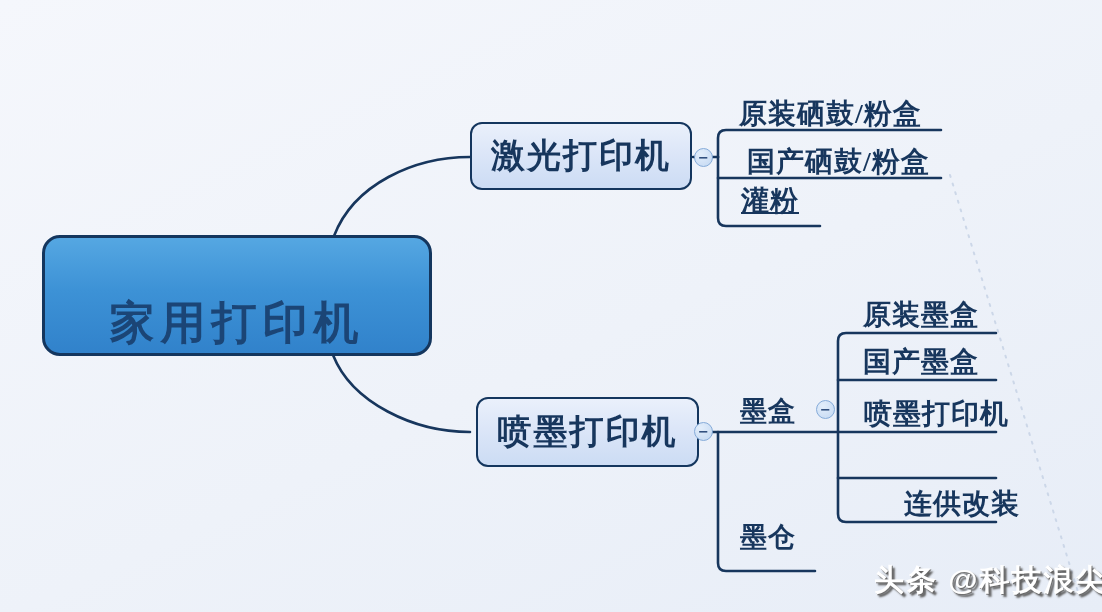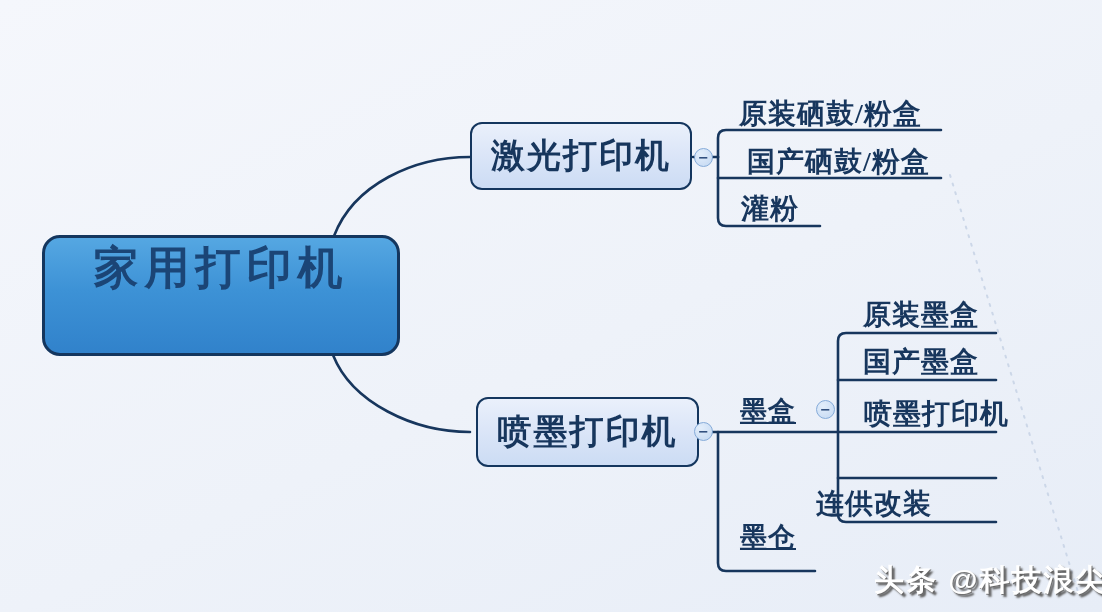--- a/index.html
+++ b/index.html
@@ -24,26 +24,26 @@
   }
   .connector-svg path.dotted {
     stroke: #ccd7e8;
     stroke-width: 2;
     stroke-dasharray: 2 7;
     stroke-linecap: round;
   }
   .topic-root {
     position: absolute;
     left: 42px; top: 235px;
-    width: 358px; height: 121px;
+    width: 390px; height: 121px;
     box-sizing: border-box;
     background: linear-gradient(180deg, #55a7e2 0%, #3d92d6 45%, #3182cb 100%);
     border: 3px solid #14365e;
     border-radius: 18px;
-    display: flex; align-items: flex-start; justify-content: center;
+    display: flex; align-items: flex-end; justify-content: center;
     font-size: 45px; font-weight: bold;
     letter-spacing: 6px;
     color: #1b4576;
     cursor: pointer;
   }
   .topic-box {
     position: absolute;
     box-sizing: border-box;
     background: linear-gradient(180deg, #eaf0fb 0%, #dce6f8 45%, #ccdcf4 100%);
     border: 2.5px solid #14365e;
@@ -58,21 +58,21 @@
   .topic-inkjet { left: 476px; top: 397px; width: 223px; height: 70px; }
   .leaf {
     position: absolute;
     font-size: 28px; font-weight: bold;
     color: #17365d;
     white-space: nowrap;
     letter-spacing: 1px;
     line-height: 1.1;
     cursor: pointer;
   }
-  .leaf.small { font-size: 27px; text-decoration: underline; }
+  .leaf.small { font-size: 27px; }
   .collapse-btn {
     position: absolute;
     width: 19px; height: 19px;
     box-sizing: border-box;
     border-radius: 50%;
     background: radial-gradient(circle at 35% 30%, #e3eefb, #c3d8f2);
     border: 1.5px solid #85abd9;
     display: flex; align-items: center; justify-content: center;
     font-family: "DejaVu Sans", sans-serif;
     font-size: 13px; font-weight: bold;
@@ -118,29 +118,29 @@
   <div class="topic-box topic-laser">
     <span>激光打印机</span>
   </div>
 
   <div class="topic-box topic-inkjet">
     <span>喷墨打印机</span>
   </div>
 
   <div class="leaf" style="left:739px; top:99px;">原装硒鼓/粉盒</div>
   <div class="leaf" style="left:739px; top:147px;margin-left:8px;">国产硒鼓/粉盒</div>
-  <div class="leaf" style="left:741px; top:194px;">灌粉</div>
+  <div class="leaf" style="left:741px; top:186px;text-decoration:underline;">灌粉</div>
 
   <div class="leaf small" style="left:740px; top:397px;">墨盒</div>
   <div class="leaf small" style="left:740px; top:523px;">墨仓</div>
 
   <div class="leaf" style="left:863px; top:300px;">原装墨盒</div>
   <div class="leaf" style="left:863px; top:347px;">国产墨盒</div>
   <div class="leaf" style="left:864px; top:399px;">喷墨打印机</div>
-  <div class="leaf" style="left:816px; top:489px;">连供改装</div>
+  <div class="leaf" style="left:904px; top:489px;">连供改装</div>
 
   <div class="collapse-btn" style="left:694px; top:148px;">
     <span>−</span>
   </div>
   <div class="collapse-btn" style="left:694px; top:422px;">
     <span>−</span>
   </div>
   <div class="collapse-btn" style="left:816px; top:400px;">
     <span>−</span>
   </div>

